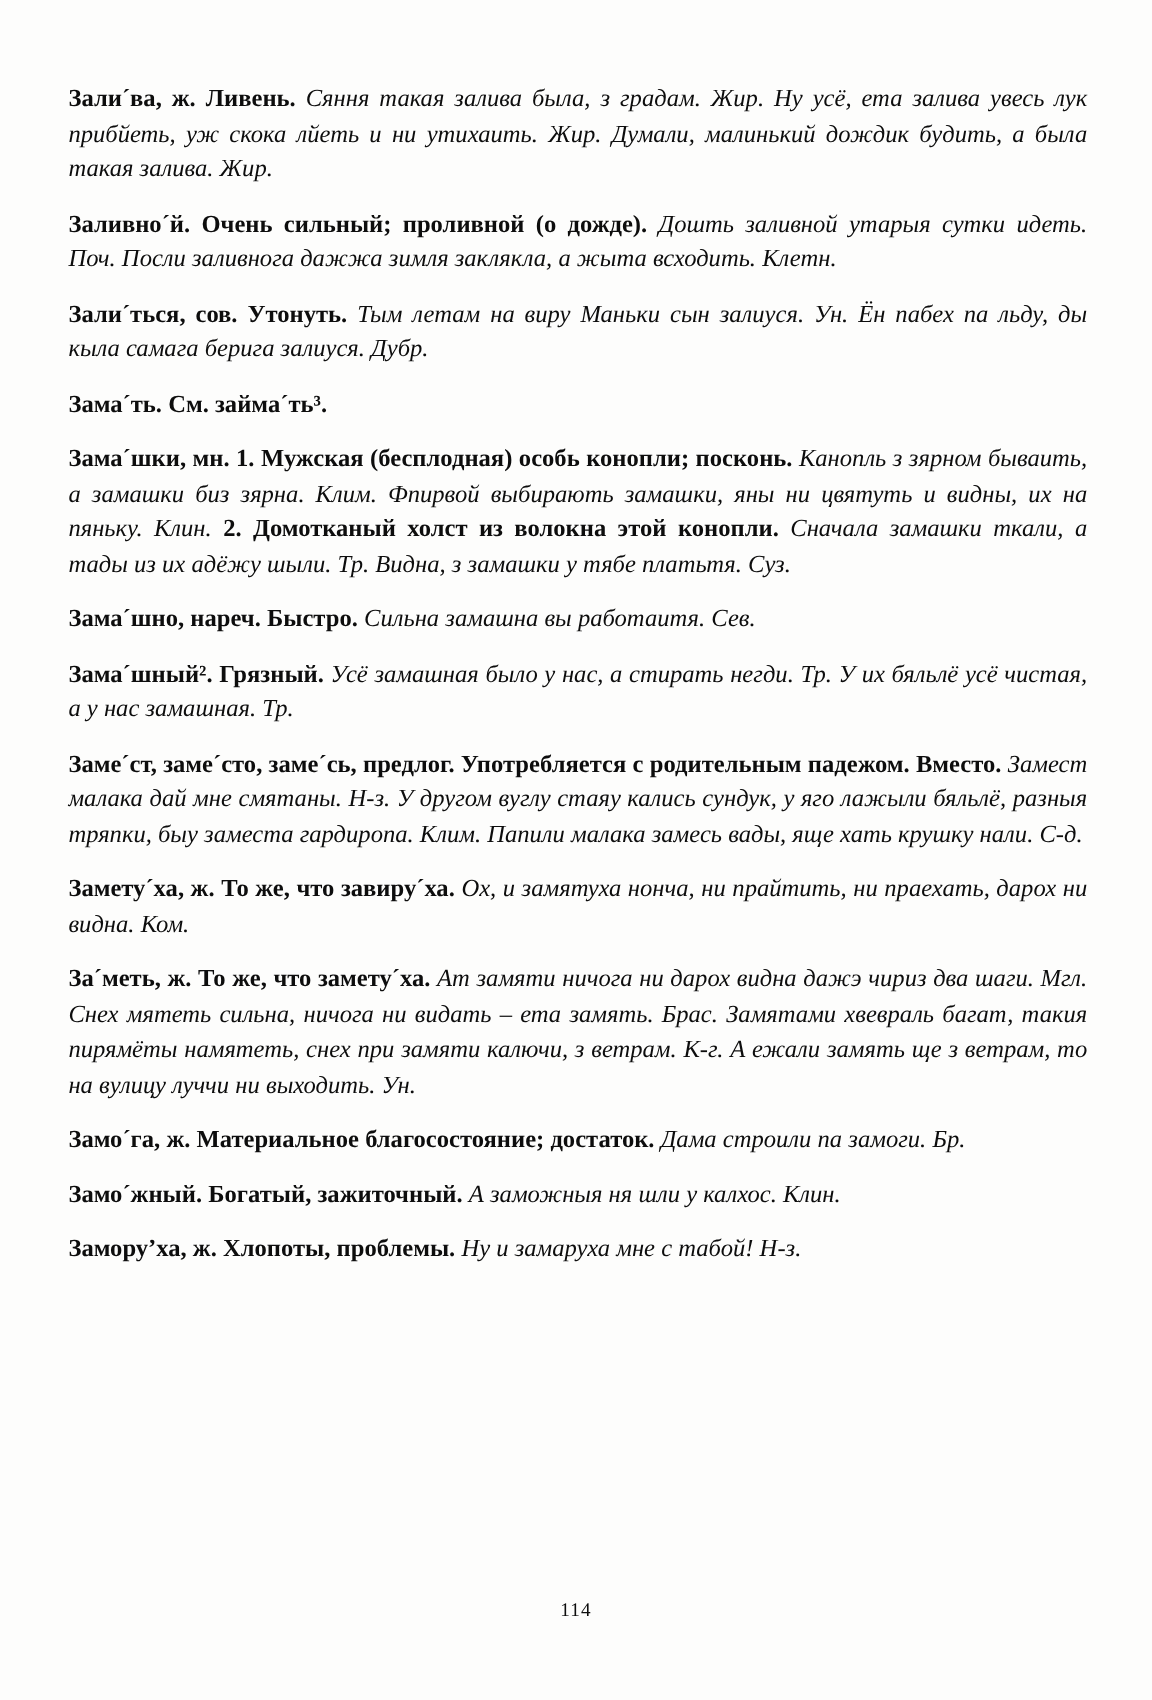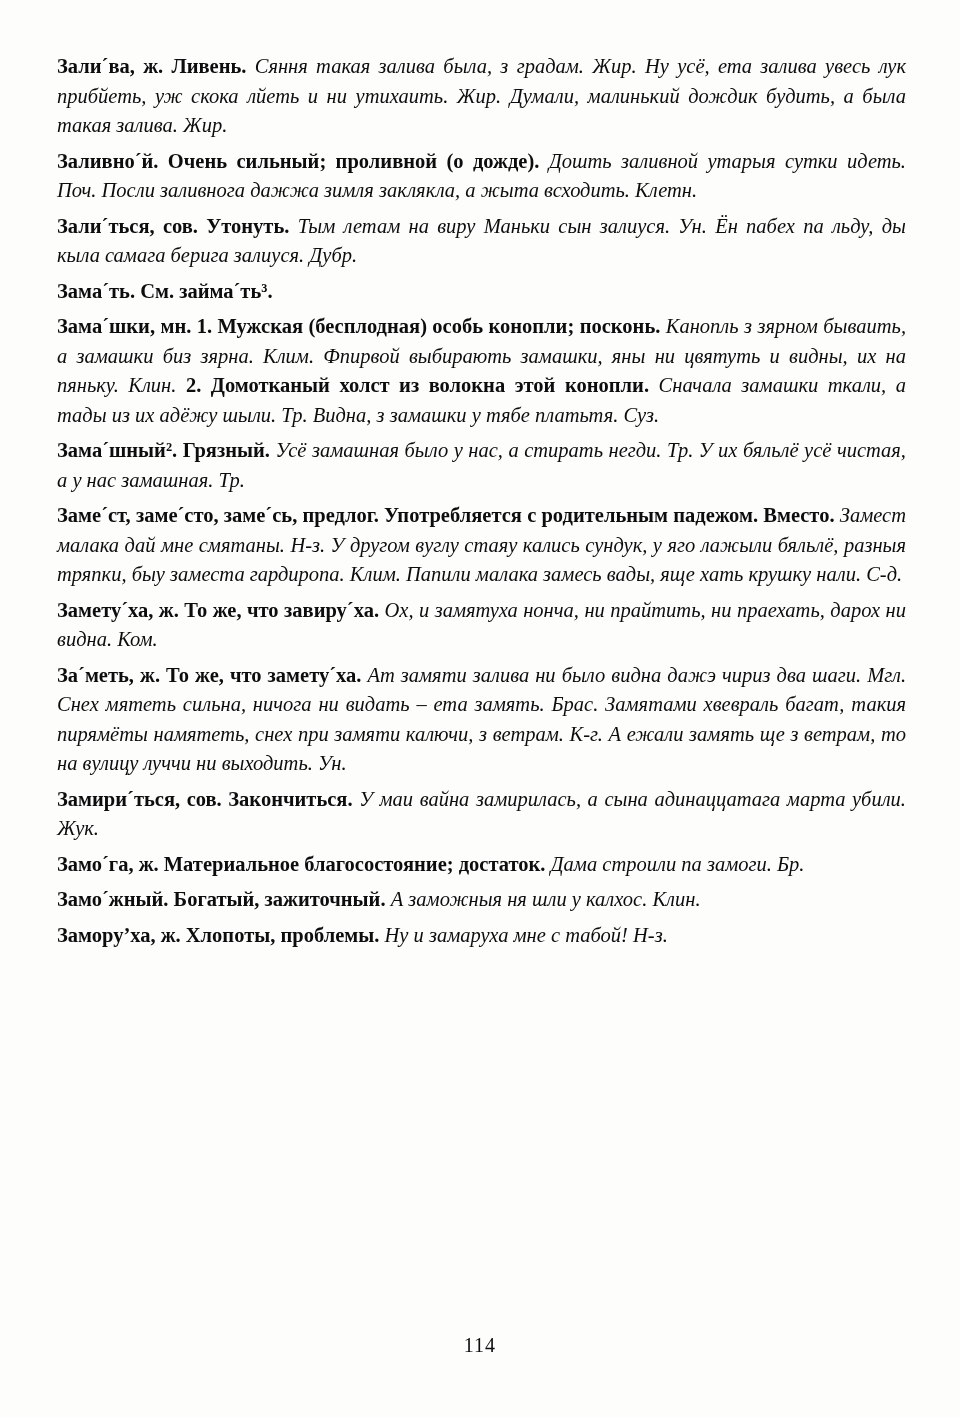--- a/index.html
+++ b/index.html
@@ -19,52 +19,52 @@
   .text-block {
     position: absolute;
     left: 57px;
     top: 52px;
     width: 849px;
     text-align: justify;
     font-size: 20.5px;
     line-height: 29.5px;
   }
   .entry {
-    margin: 0 0 6px 0;
+    margin: 16px 0 6px 0;
     padding: 0;
   }
   .entry .bold {
     font-weight: bold;
   }
   .entry .italic {
     font-style: italic;
   }
   .page-number {
     position: absolute;
     left: 0;
     top: 1334px;
     width: 100%;
     text-align: center;
-    font-size: 20px;
+    font-size: 16px;
     letter-spacing: 1px;
   }
 </style>
 </head>
 <body>
 
 <div class="page">
   <main class="text-block">
       <p class="entry"><span class="bold">Зали´ва, ж. Ливень. </span><span class="italic">Сяння такая залива была, з градам. Жир. Ну усё, ета залива увесь лук прибйеть, уж скока лйеть и ни утихаить. Жир. Думали, малинький дождик будить, а была такая залива. Жир.</span></p>
       <p class="entry"><span class="bold">Заливно´й. Очень сильный; проливной (о дожде). </span><span class="italic">Дошть заливной утарыя сутки идеть. Поч. Посли заливнога дажжа зимля заклякла, а жыта всходить. Клетн.</span></p>
       <p class="entry"><span class="bold">Зали´ться, сов. Утонуть. </span><span class="italic">Тым летам на виру Маньки сын залиуся. Ун. Ён пабех па льду, ды кыла самага берига залиуся. Дубр.</span></p>
       <p class="entry"><span class="bold">Зама´ть. См. займа´ть³.</span></p>
       <p class="entry"><span class="bold">Зама´шки, мн. 1. Мужская (бесплодная) особь конопли; посконь. </span><span class="italic">Канопль з зярном бываить, а замашки биз зярна. Клим. Фпирвой выбирають замашки, яны ни цвятуть и видны, их на пяньку. Клин. </span><span class="bold">2. Домотканый холст из волокна этой конопли. </span><span class="italic">Сначала замашки ткали, а тады из их адёжу шыли. Тр. Видна, з замашки у тябе платьтя. Суз.</span></p>
+      <p class="entry"><span class="bold">Зама´шно, нареч. Быстро. </span><span class="italic">Сильна замашна вы работаитя. Сев.</span></p>
       <p class="entry"><span class="bold">Зама´шный². Грязный. </span><span class="italic">Усё замашная было у нас, а стирать негди. Тр. У их бяльлё усё чистая, а у нас замашная. Тр.</span></p>
       <p class="entry"><span class="bold">Заме´ст, заме´сто, заме´сь, предлог. Употребляется с родительным падежом. Вместо. </span><span class="italic">Замест малака дай мне смятаны. Н-з. У другом вуглу стаяу кались сундук, у яго лажыли бяльлё, разныя тряпки, быу заместа гардиропа. Клим. Папили малака замесь вады, яще хать крушку нали. С-д.</span></p>
       <p class="entry"><span class="bold">Замету´ха, ж. То же, что завиру´ха. </span><span class="italic">Ох, и замятуха нонча, ни прайтить, ни праехать, дарох ни видна. Ком.</span></p>
-      <p class="entry"><span class="bold">За´меть, ж. То же, что замету´ха. </span><span class="italic">Ат замяти залива ни было видна дажэ чириз два шаги. Мгл. Снех мятеть сильна, ничога ни видать – ета замять. Брас. Замятами хвевраль багат, такия пирямёты намятеть, снех при замяти калючи, з ветрам. К-г. А ежали замять ще з ветрам, то на вулицу луччи ни выходить. Ун.</span></p>
-      <p class="entry"><span class="bold">Замири´ться, сов. Закончиться. </span><span class="italic">У маи вайна замирилась, а сына адинаццатага марта убили. Жук.</span></p>
+      <p class="entry"><span class="bold">За´меть, ж. То же, что замету´ха. </span><span class="italic">Ат замяти ничога ни дарох видна дажэ чириз два шаги. Мгл. Снех мятеть сильна, ничога ни видать – ета замять. Брас. Замятами хвевраль багат, такия пирямёты намятеть, снех при замяти калючи, з ветрам. К-г. А ежали замять ще з ветрам, то на вулицу луччи ни выходить. Ун.</span></p>
       <p class="entry"><span class="bold">Замо´га, ж. Материальное благосостояние; достаток. </span><span class="italic">Дама строили па замоги. Бр.</span></p>
       <p class="entry"><span class="bold">Замо´жный. Богатый, зажиточный. </span><span class="italic">А заможныя ня шли у калхос. Клин.</span></p>
       <p class="entry"><span class="bold">Замору’ха, ж. Хлопоты, проблемы. </span><span class="italic">Ну и замаруха мне с табой! Н-з.</span></p>
     </main>
   <div class="page-number">114</div>
 </div>
 
 </body></html>

